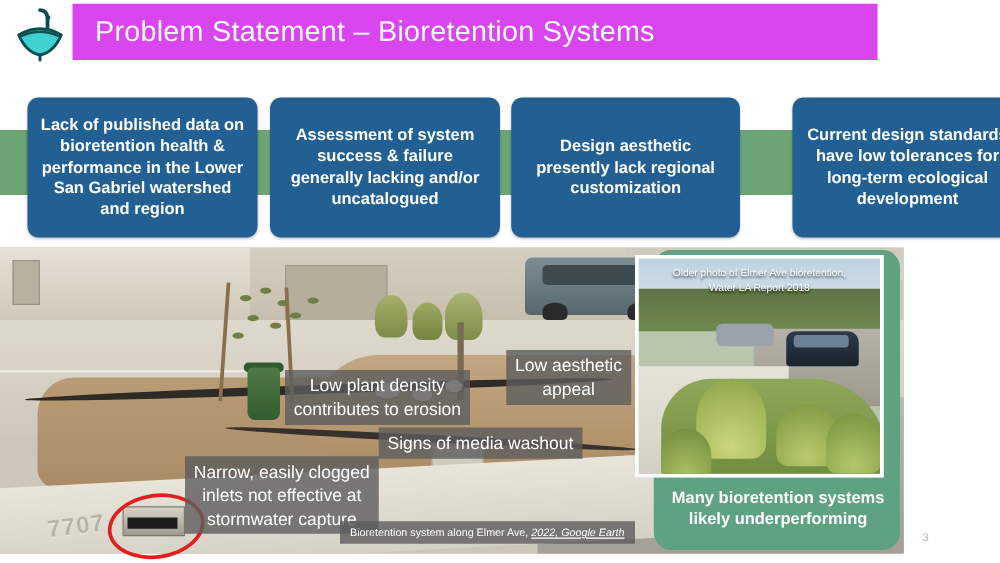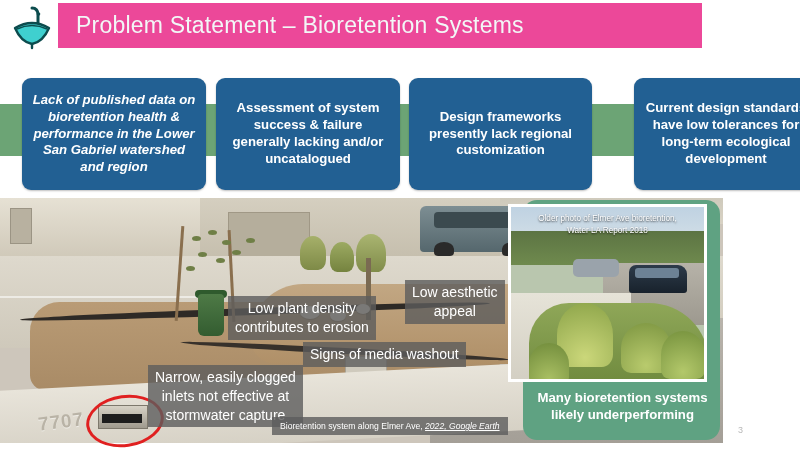--- a/index.html
+++ b/index.html
@@ -6,21 +6,21 @@
   body{
     width:800px;height:450px;overflow:hidden;background:#ffffff;
     font-family:"Liberation Sans", sans-serif;
     -webkit-font-smoothing:antialiased;
   }
   #slide{position:relative;width:800px;height:450px;background:#ffffff;overflow:hidden;}
 
   
   .title-bar{
     position:absolute;left:58px;top:3px;width:644px;height:45px;
-    background:#ec4899;
+    background:#d946ef;
   }
   .title-text{
     position:absolute;left:18px;top:50%;transform:translateY(-52%);
     color:#f2f7f7;font-size:23px;font-weight:400;letter-spacing:.2px;
     white-space:nowrap;
   }
   .logo{
     position:absolute;left:6px;top:2px;width:52px;height:50px;
   }
 
@@ -34,21 +34,21 @@
   .box{
     position:absolute;top:78px;height:112px;
     background:#226093;border-radius:9px;
     display:flex;align-items:center;justify-content:center;
     box-shadow:0 1px 2px rgba(0,0,0,.25);
   }
   .box p{
     margin:0;padding:0 9px;text-align:center;color:#ffffff;
     font-size:13.2px;font-weight:bold;line-height:1.28;
   }
-  #box0{left:22px;width:184px;font-style:italic;}
+  #box0{left:22px;width:184px;}
   #box1{left:216px;width:184px;}
   #box2{left:409px;width:183px;}
   #box3{left:634px;width:184px;align-items:center;}
 
   
   .photo-area{
     position:absolute;left:0;top:198px;width:723px;height:245px;
     overflow:hidden;background:#cdc6bb;
   }
   
@@ -213,21 +213,21 @@
 
   <div class="green-band"></div>
 
   <div class="box" id="box0">
     <p>Lack of published data on bioretention health &amp; performance in the Lower San Gabriel watershed and region</p>
   </div>
   <div class="box" id="box1">
     <p>Assessment of system success &amp; failure generally lacking and/or uncatalogued</p>
   </div>
   <div class="box" id="box2">
-    <p>Design frameworks presently lack regional customization</p>
+    <p>Design aesthetic presently lack regional customization</p>
   </div>
   <div class="box" id="box3">
     <p>Current design standards have low tolerances for long-term ecological development</p>
   </div>
 
   <div class="photo-area">
     <div class="ph-sky"></div>
     <div class="ph-house"></div>
     <div class="ph-window"></div>
     <div class="ph-bg2"></div>

